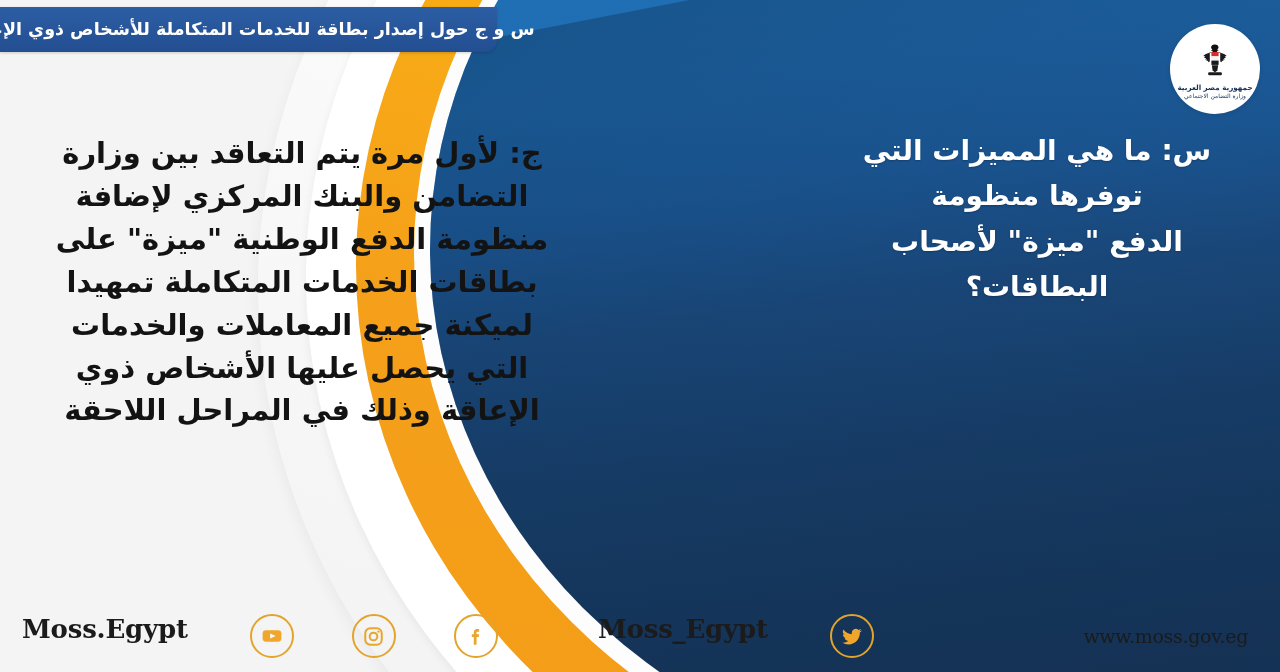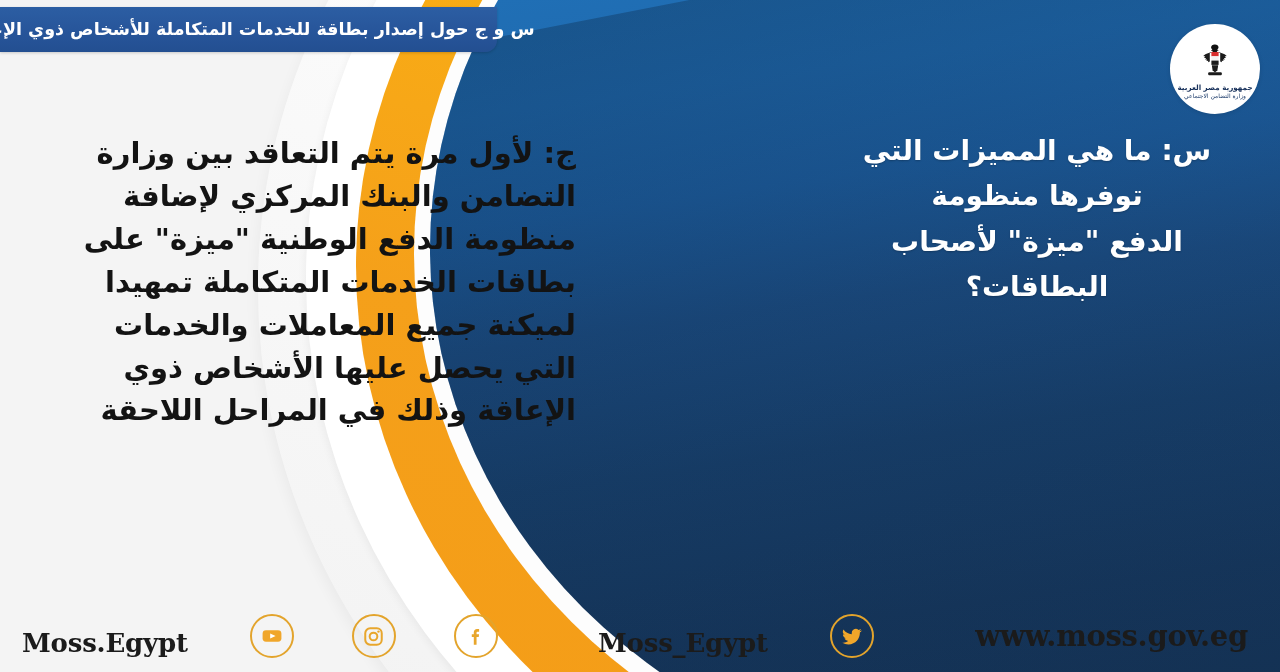--- a/index.html
+++ b/index.html
@@ -132,53 +132,54 @@
   
   #answer{
     position:absolute;
     left:28px;top:132px;
     width:548px;
     z-index:11;
     color:#131313;
     font-size:29px;
     font-weight:bold;
     line-height:1.48;
+    text-align:center;
     direction:rtl;
     white-space:pre-line;
   }
 
   
   #footer{
     position:absolute;left:0;bottom:0;
     width:1280px;height:72px;
     z-index:20;
     display:flex;align-items:center;
   }
-  .social-group{position:absolute;display:flex;align-items:flex-end;gap:48px;}
+  .social-group{position:absolute;display:flex;align-items:flex-start;gap:48px;}
   #group-main{left:22px;}
   #group-tw{left:558px;margin-left:40px;}
   #group-web{right:32px;}
 
   .ic{
     width:44px;height:44px;border-radius:50%;
     border:2.2px solid #e3a42c;
     display:inline-flex;align-items:center;justify-content:center;
     margin-left:0;margin-right:10px;
     box-sizing:border-box;
     flex:none;
   }
   .handle{
     font-family:"DejaVu Serif","Liberation Serif",serif;
     font-size:26px;font-weight:bold;color:#1b1b1b;
     margin-right:14px;direction:ltr;white-space:nowrap;
     letter-spacing:-0.2px;
   }
   #weburl{
     font-family:"DejaVu Serif","Liberation Serif",serif;
-    font-size:29px;font-weight:bold;color:#1b1b1b;
+    font-size:19px;font-weight:normal;color:#1b1b1b;
     direction:ltr;white-space:nowrap;letter-spacing:-0.3px;
   }
 </style>
 </head>
 <body>
 
 <div id="card">
 
   <div class="swoosh sw-grey"></div>
   <div class="swoosh sw-white"></div>

